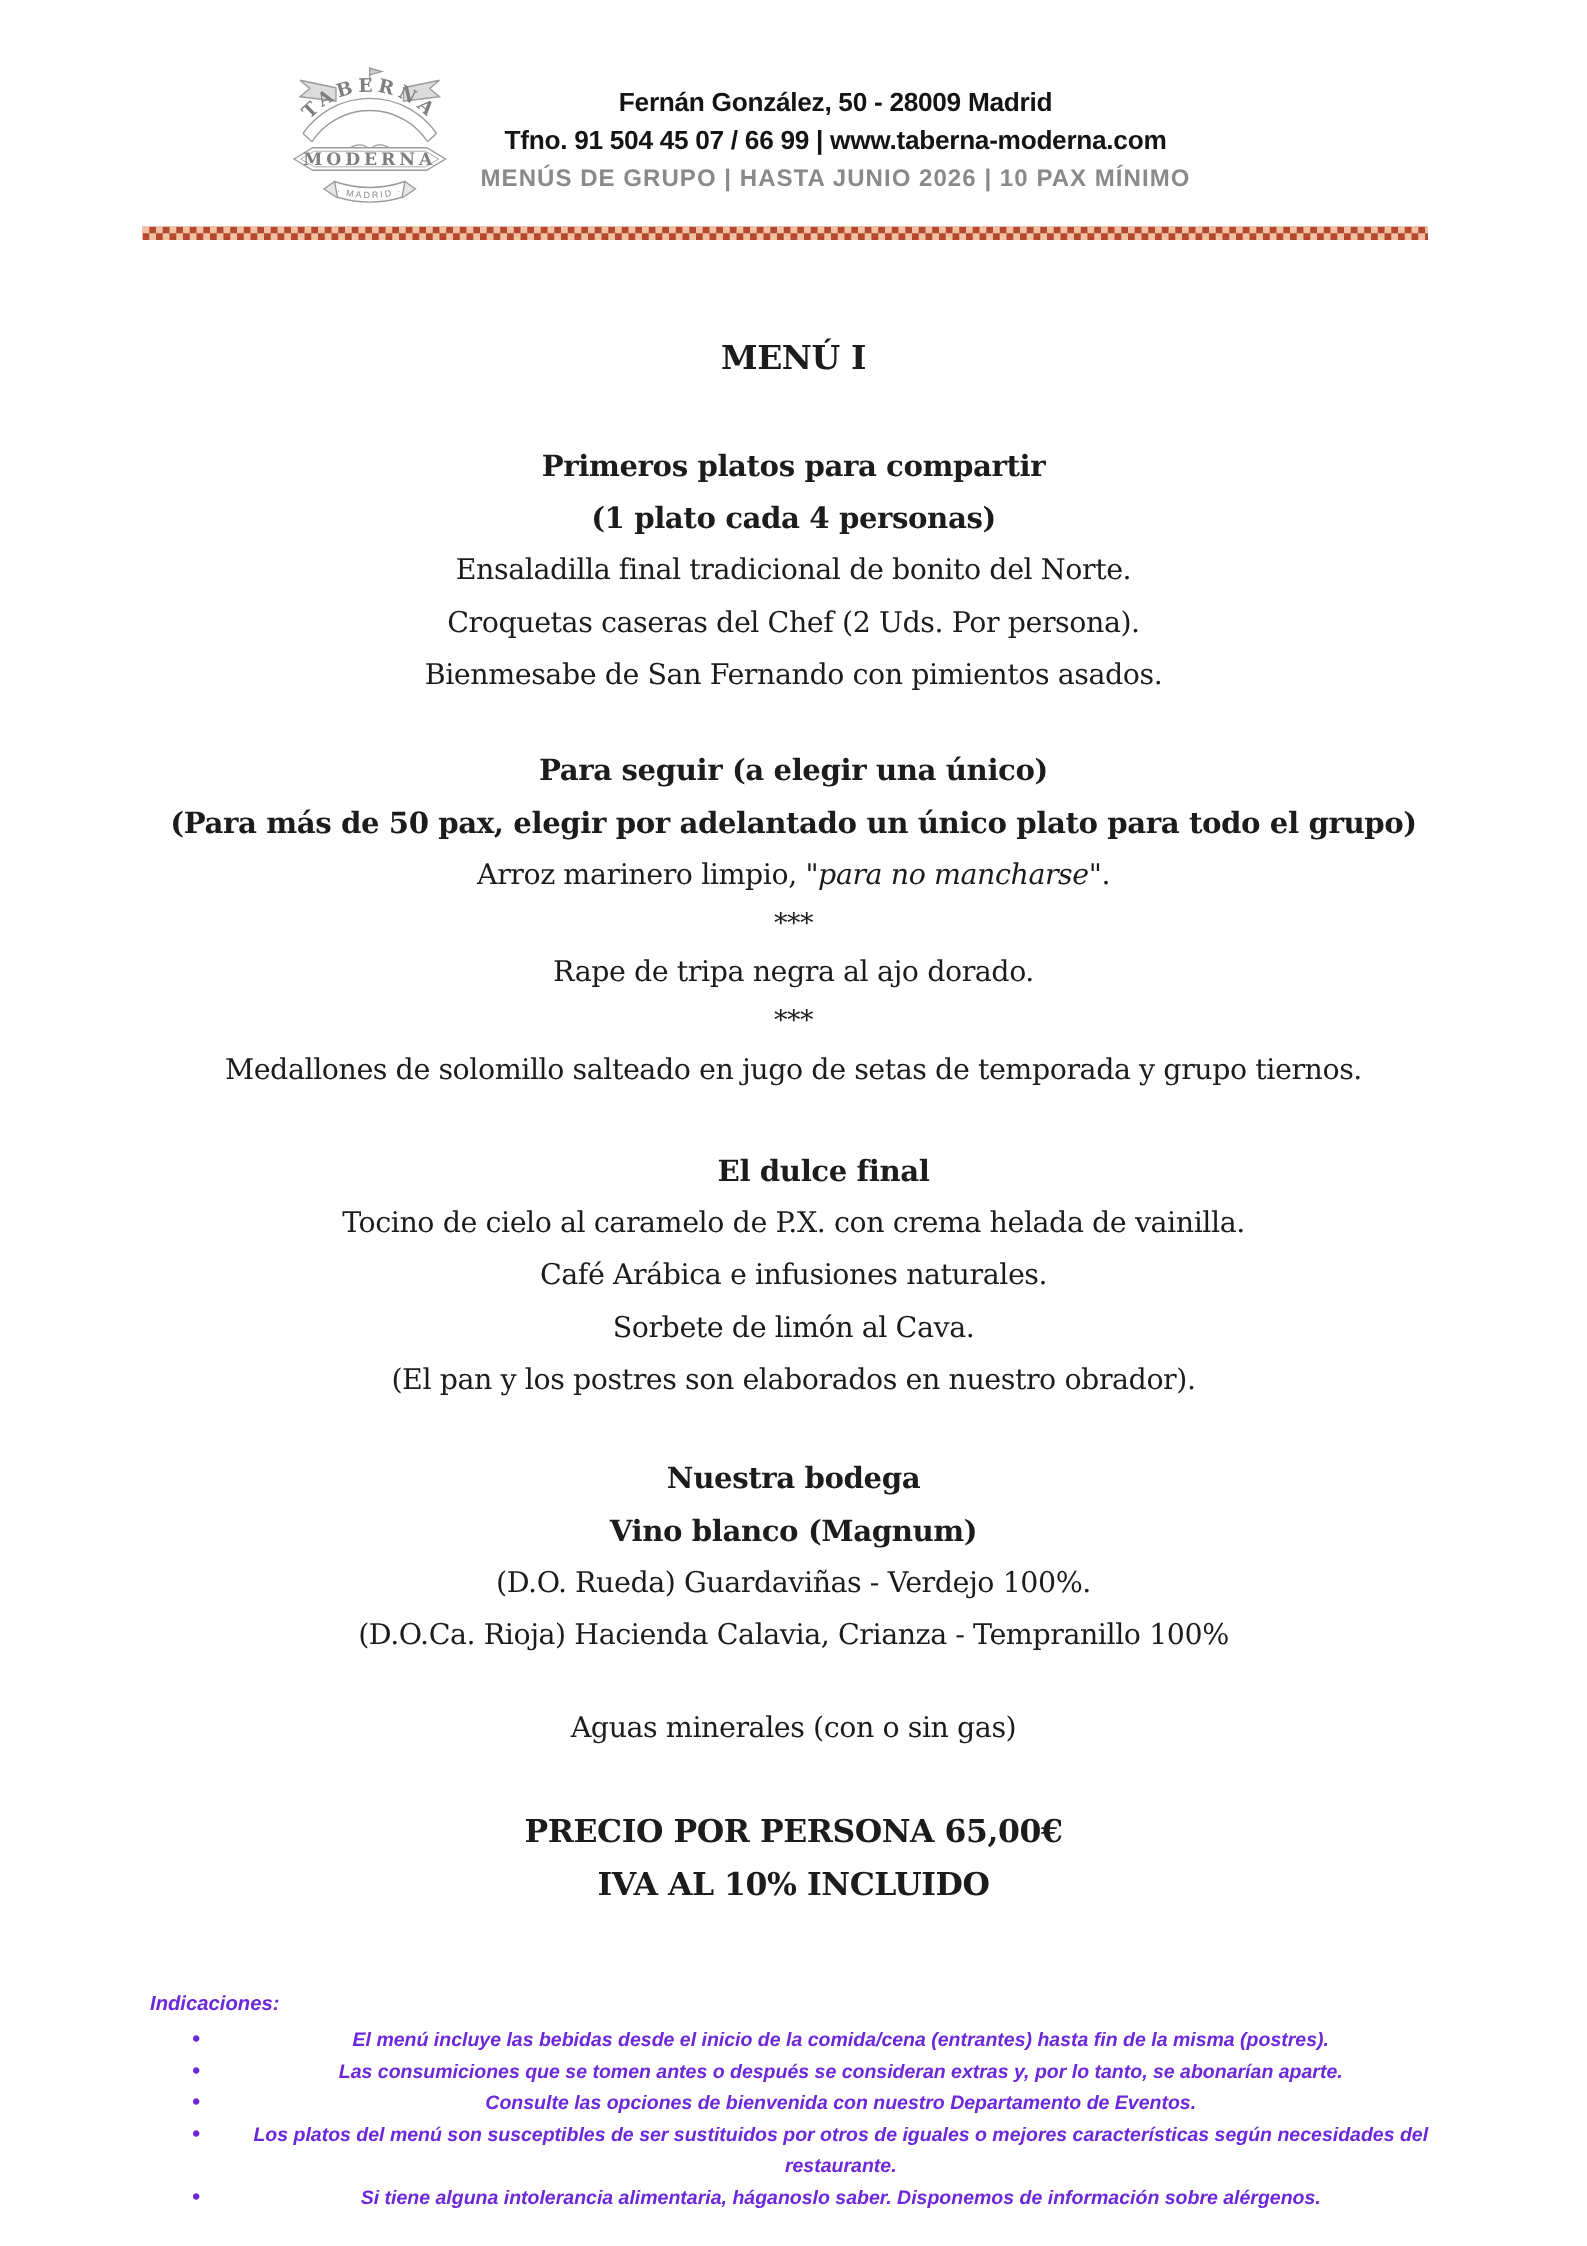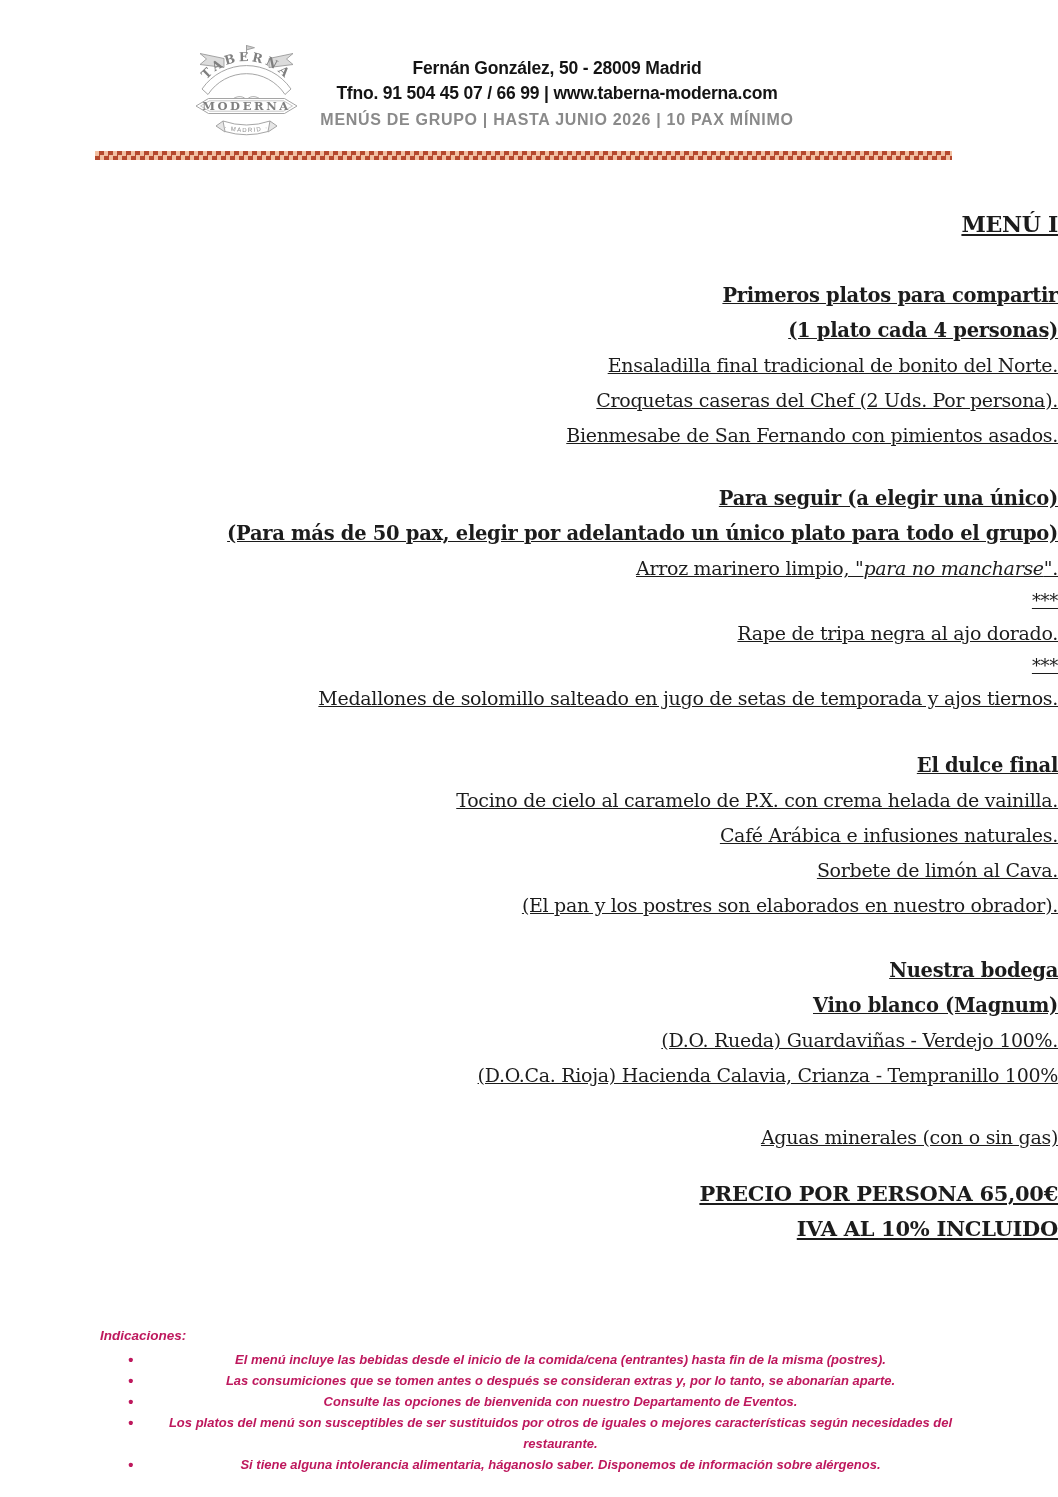--- a/index.html
+++ b/index.html
@@ -23,35 +23,35 @@
   .header-line  { font-size:17.5px; line-height:25px; letter-spacing:-0.2px; color:#141414; }
   .header-tagline { font-size:16px; line-height:28px; color:#8a8a8a; letter-spacing:0.7px; }
 
   .divider {
     position:absolute; left:95px; top:151px; width:857px; height:9px;
     background:repeating-conic-gradient(#b5492e 0 90deg, #f2c0a2 0 180deg);
     background-size:9px 9px;
   }
 
   
-  .menu { position:absolute; top:161px; left:0; width:100%; text-align:right; letter-spacing:-0.3px;text-decoration:underline; }
+  .menu { position:absolute; top:176px; left:0; width:100%; text-align:center; letter-spacing:-0.3px; }
   .m-title { font-size:22px; font-weight:bold; line-height:35px; margin-top:46px; }
   .m-head  { font-size:19.5px; font-weight:bold; line-height:35px; }
   .m-line  { font-size:19px; line-height:35px; }
   .m-stars { font-size:18px; line-height:30px; }
   .m-price { font-size:21px; font-weight:bold; line-height:35px; }
   .it { font-style:italic; }
   .g36 { margin-top:36px; } .g28 { margin-top:28px; } .g32 { margin-top:32px;padding-left:40px; }
-  .g30 { margin-top:30px; } .g27 { margin-top:27px; } .g33 { margin-top:21px; }
+  .g30 { margin-top:30px; } .g27 { margin-top:27px; } .g33 { margin-top:33px; }
 
   
   .indications {
     position:absolute; left:100px; top:1326px; width:860px;
     font-family:"Liberation Sans", sans-serif;
-    font-style:italic; font-weight:bold; color:#be185d;
+    font-style:italic; font-weight:bold; color:#6d28d9;
   }
   .ind-title { font-size:13.5px; line-height:20px; }
   .indications ul { margin:3px 0 0 0; padding:0; list-style:none; }
   .indications li { position:relative; margin-left:28px; padding-left:33px; font-size:13px; line-height:21px;text-align:center; }
   .indications li::before { content:"•"; position:absolute; left:0; top:0; font-size:15px; line-height:21px; }
 </style>
 </head>
 <body>
 
 <div class="header">
@@ -117,21 +117,21 @@
   <div class="m-line">Ensaladilla final tradicional de bonito del Norte.</div>
   <div class="m-line">Croquetas caseras del Chef (2 Uds. Por persona).</div>
   <div class="m-line">Bienmesabe de San Fernando con pimientos asados.</div>
 
   <div class="m-head g28">Para seguir (a elegir una único)</div>
   <div class="m-head">(Para más de 50 pax, elegir por adelantado un único plato para todo el grupo)</div>
   <div class="m-line"><span>Arroz marinero limpio, "</span><span class="it">para no mancharse</span><span>".</span></div>
   <div class="m-stars">***</div>
   <div class="m-line">Rape de tripa negra al ajo dorado.</div>
   <div class="m-stars">***</div>
-  <div class="m-line">Medallones de solomillo salteado en jugo de setas de temporada y ajos tiernos.</div>
+  <div class="m-line">Medallones de solomillo salteado en jugo de setas de temporada y grupo tiernos.</div>
 
   <div class="m-head g32">El dulce final</div>
   <div class="m-line">Tocino de cielo al caramelo de P.X. con crema helada de vainilla.</div>
   <div class="m-line">Café Arábica e infusiones naturales.</div>
   <div class="m-line">Sorbete de limón al Cava.</div>
   <div class="m-line">(El pan y los postres son elaborados en nuestro obrador).</div>
 
   <div class="m-head g30">Nuestra bodega</div>
   <div class="m-head">Vino blanco (Magnum)</div>
   <div class="m-line">(D.O. Rueda) Guardaviñas - Verdejo 100%.</div>

